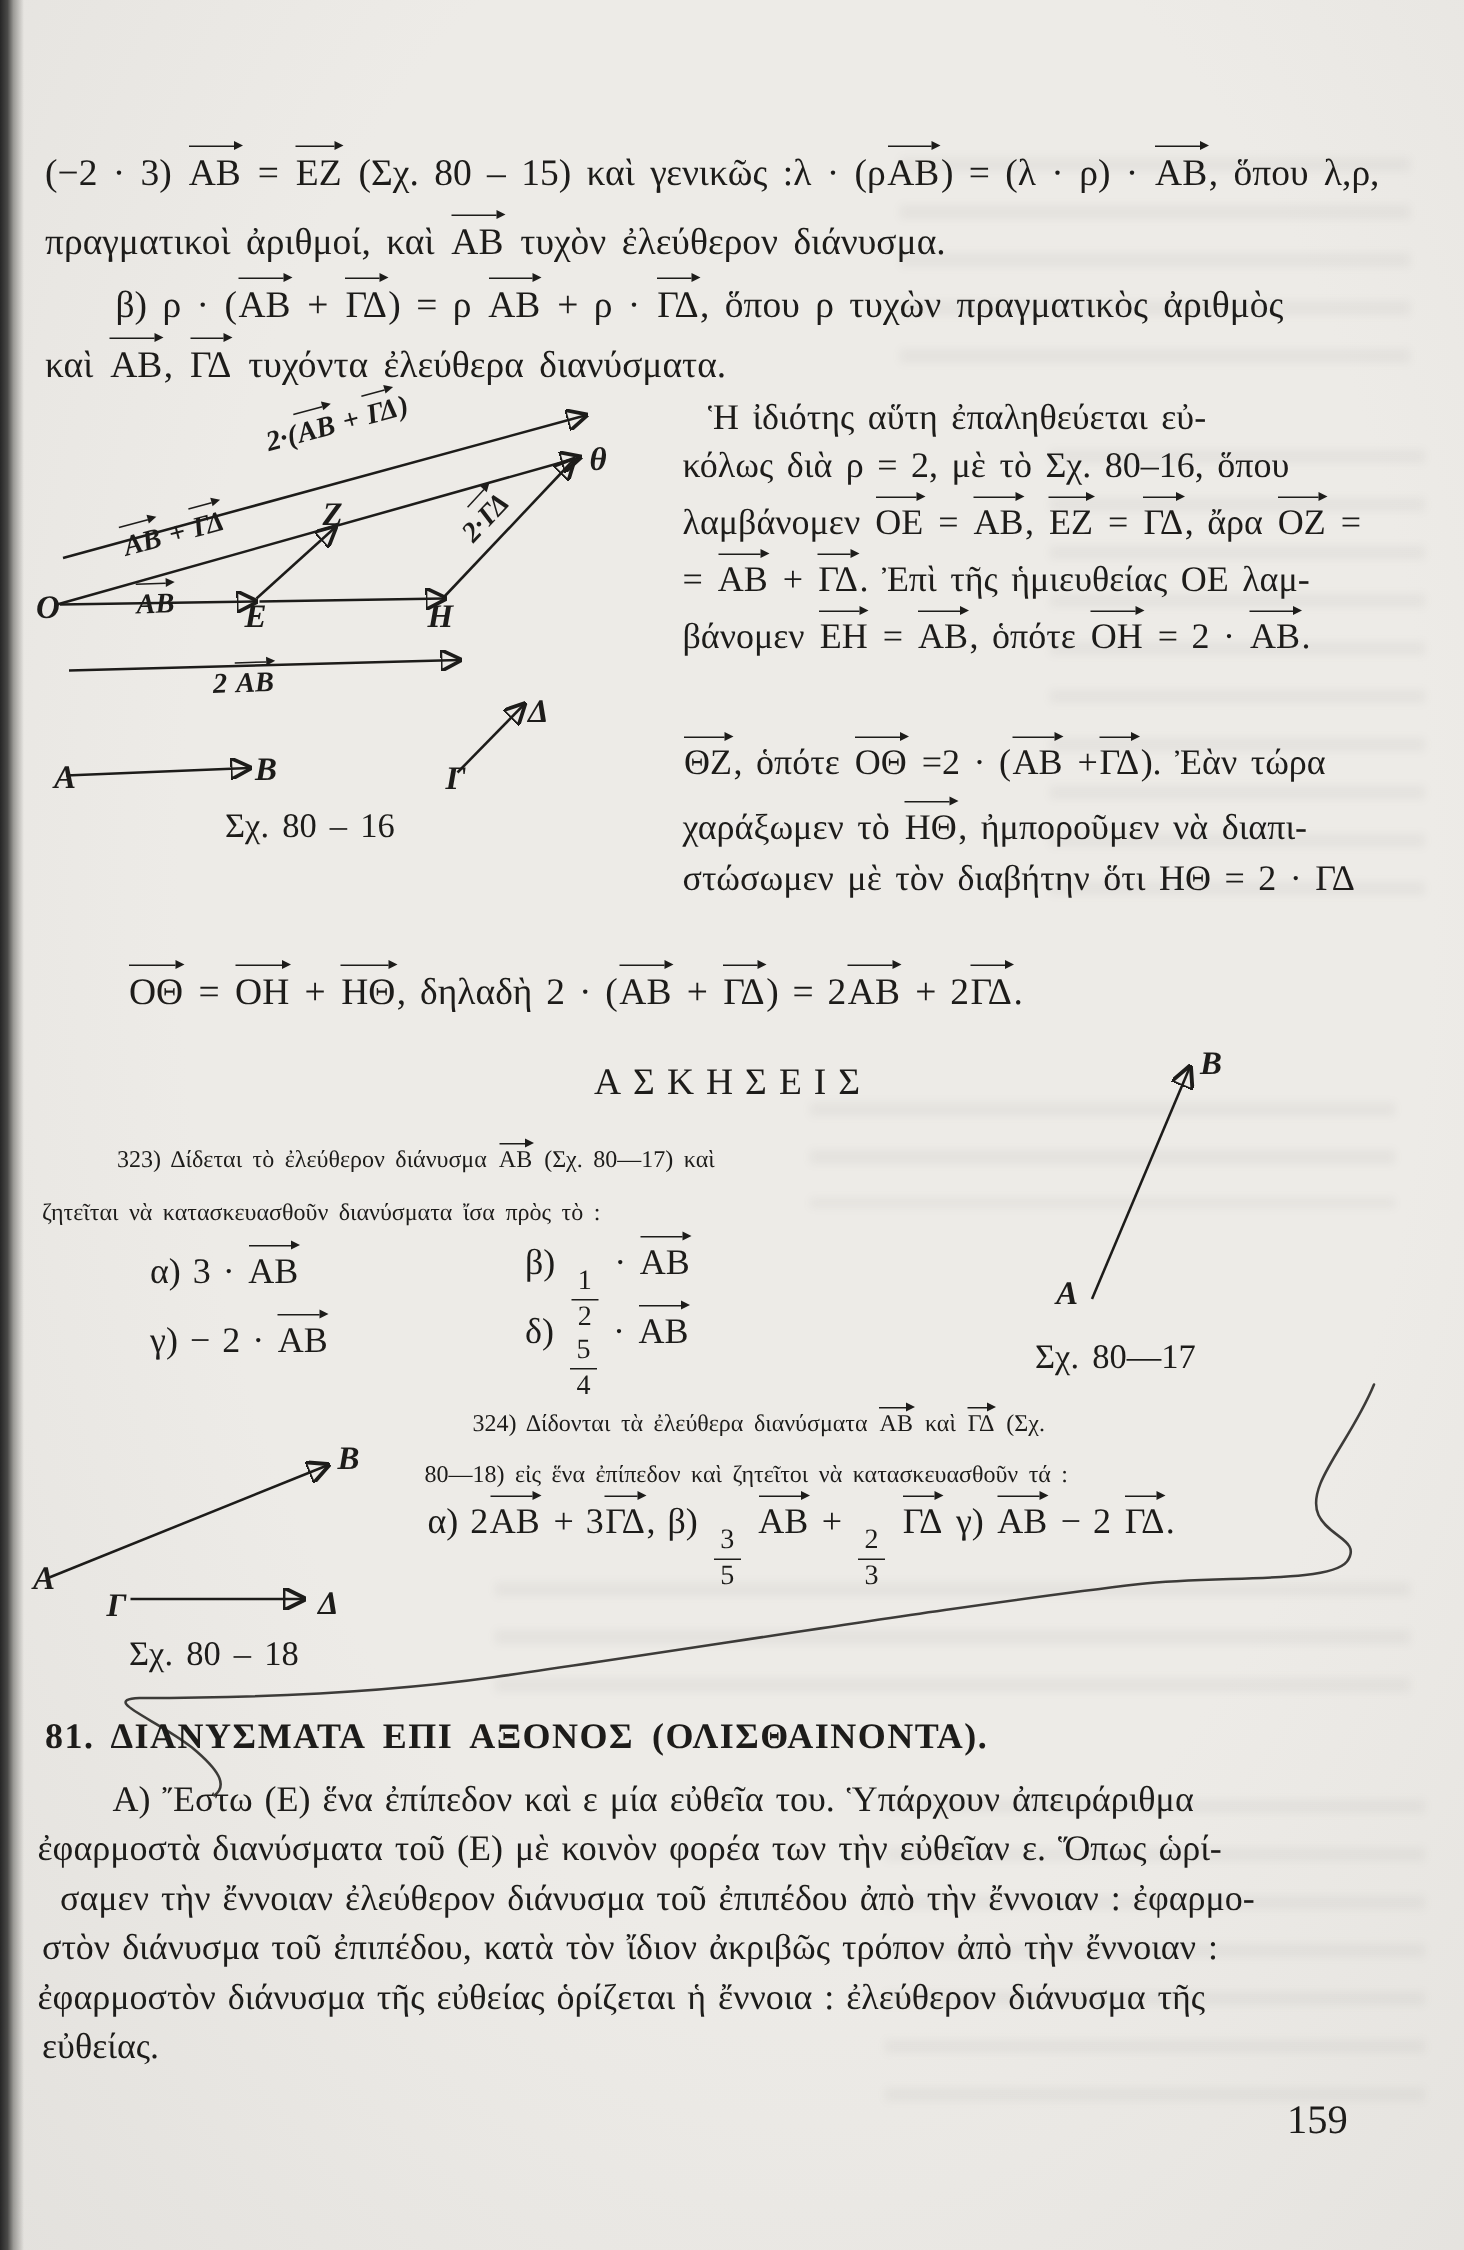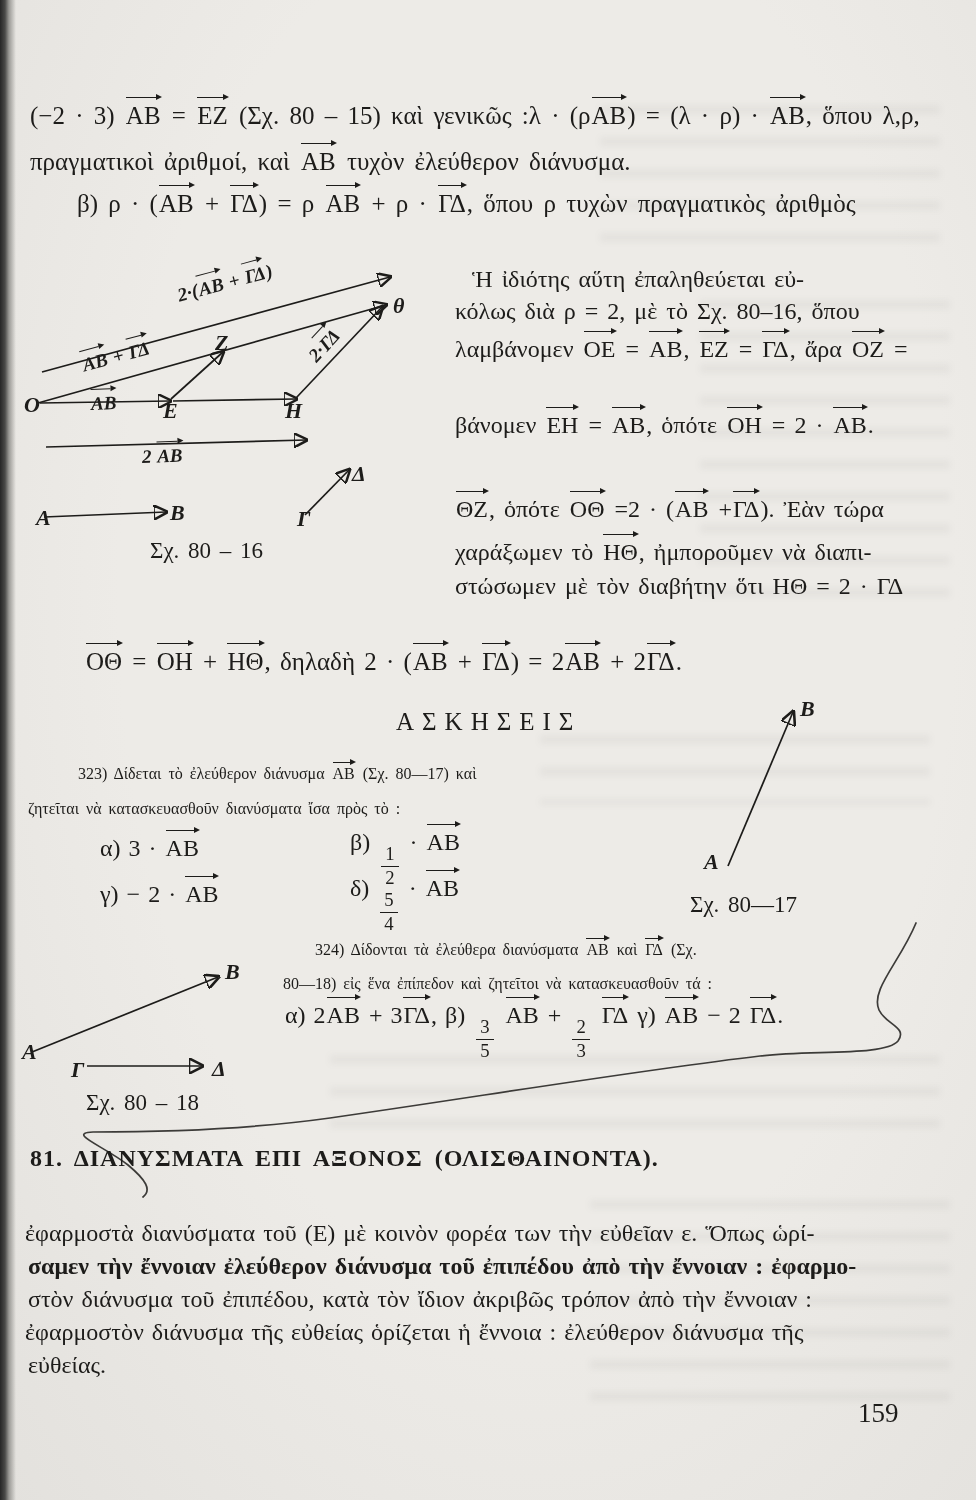--- a/index.html
+++ b/index.html
@@ -45,20 +45,21 @@
 
   <div class="bleed" style="left:600px;top:105px;width:340px;height:150px;"></div>
   <div class="bleed" style="left:700px;top:300px;width:250px;height:300px;"></div>
   <div class="bleed" style="left:540px;top:735px;width:390px;height:70px;"></div>
   <div class="bleed" style="left:330px;top:1055px;width:610px;height:90px;"></div>
   <div class="bleed" style="left:590px;top:1200px;width:360px;height:210px;"></div>
 
   <div class="ln intro" style="left:30px;top:100px;">(−2 · 3) <span class="vec">ΑΒ</span> = <span class="vec">ΕΖ</span> (Σχ. 80 – 15) καὶ γενικῶς :λ · (ρ<span class="vec">ΑΒ</span>) = (λ · ρ) · <span class="vec">ΑΒ</span>, ὅπου λ,ρ,</div>
   <div class="ln intro" style="left:30px;top:146px;">πραγματικοὶ ἀριθμοί, καὶ <span class="vec">ΑΒ</span> τυχὸν ἐλεύθερον διάνυσμα.</div>
   <div class="ln intro" style="left:77px;top:188px;">β) ρ · (<span class="vec">ΑΒ</span> + <span class="vec">ΓΔ</span>) = ρ <span class="vec">ΑΒ</span> + ρ · <span class="vec">ΓΔ</span>, ὅπου ρ τυχὼν πραγματικὸς ἀριθμὸς</div>
+  <div class="ln intro" style="left:30px;top:228px;">καὶ <span class="vec">ΑΒ</span>, <span class="vec">ΓΔ</span> τυχόντα ἐλεύθερα διανύσματα.</div>
 
   <svg class="fig" style="left:5px;top:265px;" width="445" height="300" viewBox="0 0 445 300">
     <defs>
       <marker id="ah1" viewBox="0 0 10 10" refX="8.5" refY="5" markerWidth="8.5" markerHeight="8.5" orient="auto">
         <path d="M0,0 L10,5 L0,10 z" fill="#1d1c1a" stroke="none"></path>
       </marker>
     </defs>
     <line x1="37" y1="107" x2="385" y2="12" marker-end="url(#ah1)"></line>
     <line x1="33" y1="138" x2="381" y2="40" marker-end="url(#ah1)"></line>
     <line x1="35" y1="138" x2="165" y2="136" marker-end="url(#ah1)"></line>
@@ -81,20 +82,21 @@
   <div class="ln pt" style="left:393px;top:292px;">θ</div>
   <div class="ln pt" style="left:36px;top:504px;">Α</div>
   <div class="ln pt" style="left:170px;top:499px;">Β</div>
   <div class="ln pt" style="left:297px;top:505px;">Γ</div>
   <div class="ln pt" style="left:352px;top:460px;">Δ</div>
   <div class="ln cap" style="left:150px;top:537px;">Σχ.  80 – 16</div>
 
   <div class="ln prop" style="left:472px;top:264px;text-align:right;">Ἡ ἰδιότης αὕτη ἐπαληθεύεται εὐ-</div>
   <div class="ln prop" style="left:455px;top:296px;">κόλως διὰ ρ = 2, μὲ τὸ Σχ. 80–16, ὅπου</div>
   <div class="ln prop" style="left:455px;top:334px;">λαμβάνομεν <span class="vec">ΟΕ</span> = <span class="vec">ΑΒ</span>, <span class="vec">ΕΖ</span> = <span class="vec">ΓΔ</span>, ἄρα <span class="vec">ΟΖ</span> =</div>
+  <div class="ln prop" style="left:455px;top:372px;">= <span class="vec">ΑΒ</span> + <span class="vec">ΓΔ</span>. Ἐπὶ τῆς ἡμιευθείας ΟΕ λαμ-</div>
   <div class="ln prop" style="left:455px;top:410px;">βάνομεν <span class="vec">ΕΗ</span> = <span class="vec">ΑΒ</span>, ὁπότε <span class="vec">ΟΗ</span> = 2 · <span class="vec">ΑΒ</span>.</div>
   <div class="ln prop" style="left:455px;top:494px;"><span class="vec">ΘΖ</span>, ὁπότε <span class="vec">ΟΘ</span> =2 · (<span class="vec">ΑΒ</span> +<span class="vec">ΓΔ</span>). Ἐὰν τώρα</div>
   <div class="ln prop" style="left:455px;top:537px;">χαράξωμεν τὸ <span class="vec">ΗΘ</span>, ἠμποροῦμεν νὰ διαπι-</div>
   <div class="ln prop" style="left:455px;top:571px;">στώσωμεν μὲ τὸν διαβήτην ὅτι ΗΘ = 2 · ΓΔ</div>
 
   <div class="ln sum2" style="left:85px;top:646px;"><span class="vec">ΟΘ</span> = <span class="vec">ΟΗ</span> + <span class="vec">ΗΘ</span>, δηλαδὴ 2 · (<span class="vec">ΑΒ</span> + <span class="vec">ΓΔ</span>) = 2<span class="vec">ΑΒ</span> + 2<span class="vec">ΓΔ</span>.</div>
 
   <div class="ln extitle" style="left:396px;top:706px;">ΑΣΚΗΣΕΙΣ</div>
 
   <div class="ln ex" style="left:78px;top:764px;">323) Δίδεται τὸ ἐλεύθερον διάνυσμα <span class="vec">ΑΒ</span> (Σχ.  80—17) καὶ</div>
@@ -141,22 +143,23 @@
     <line x1="22" y1="102" x2="208" y2="27" stroke-width="1.8" marker-end="url(#ah3)"></line>
     <line x1="77" y1="116" x2="192" y2="116" stroke-width="1.8" marker-end="url(#ah3)"></line>
   </svg>
   <div class="ln pt" style="left:22px;top:1038px;">Α</div>
   <div class="ln pt" style="left:225px;top:958px;">Β</div>
   <div class="ln pt" style="left:71px;top:1056px;">Γ</div>
   <div class="ln pt" style="left:212px;top:1055px;">Δ</div>
   <div class="ln cap" style="left:86px;top:1089px;">Σχ.  80 – 18</div>
 
   <div class="ln sechead" style="left:30px;top:1143px;text-align:center;">81.  ΔΙΑΝΥΣΜΑΤΑ ΕΠΙ ΑΞΟΝΟΣ (ΟΛΙΣΘΑΙΝΟΝΤΑ).</div>
+  <div class="ln sec" style="left:75px;top:1185px;">Α) Ἔστω (Ε) ἕνα ἐπίπεδον καὶ ε μία εὐθεῖα του. Ὑπάρχουν ἀπειράριθμα</div>
   <div class="ln sec" style="left:25px;top:1218px;">ἐφαρμοστὰ διανύσματα τοῦ (Ε) μὲ κοινὸν φορέα των τὴν εὐθεῖαν ε. Ὅπως ὡρί-</div>
-  <div class="ln sec" style="left:28px;top:1251px;font-weight:bold;">σαμεν τὴν ἔννοιαν ἐλεύθερον διάνυσμα τοῦ ἐπιπέδου ἀπὸ τὴν ἔννοιαν : ἐφαρμο-</div>
+  <div class="ln sec" style="left:40px;top:1251px;">σαμεν τὴν ἔννοιαν ἐλεύθερον διάνυσμα τοῦ ἐπιπέδου ἀπὸ τὴν ἔννοιαν : ἐφαρμο-</div>
   <div class="ln sec" style="left:28px;top:1284px;">στὸν διάνυσμα τοῦ ἐπιπέδου, κατὰ τὸν ἴδιον ἀκριβῶς τρόπον ἀπὸ τὴν ἔννοιαν :</div>
   <div class="ln sec" style="left:25px;top:1317px;">ἐφαρμοστὸν διάνυσμα τῆς εὐθείας ὁρίζεται ἡ ἔννοια : ἐλεύθερον διάνυσμα τῆς</div>
   <div class="ln sec" style="left:28px;top:1350px;">εὐθείας.</div>
 
   <div class="ln pgnum" style="left:858px;top:1397px;">159</div>
 
   <svg class="fig" style="left:0;top:0;pointer-events:none;" width="976" height="1500" viewBox="0 0 976 1500">
     <path d="M916,923 C900,962 870,990 879,1010 C886,1025 908,1027 898,1041 C886,1056 812,1050 760,1056 C640,1070 470,1098 330,1118 C230,1132 128,1132 93,1132 C66,1133 104,1146 128,1165 C146,1180 152,1190 143,1197" stroke="#3a3a38" stroke-width="1.7" fill="none" opacity="0.85" stroke-linecap="round"></path>
   </svg>
 </div>

